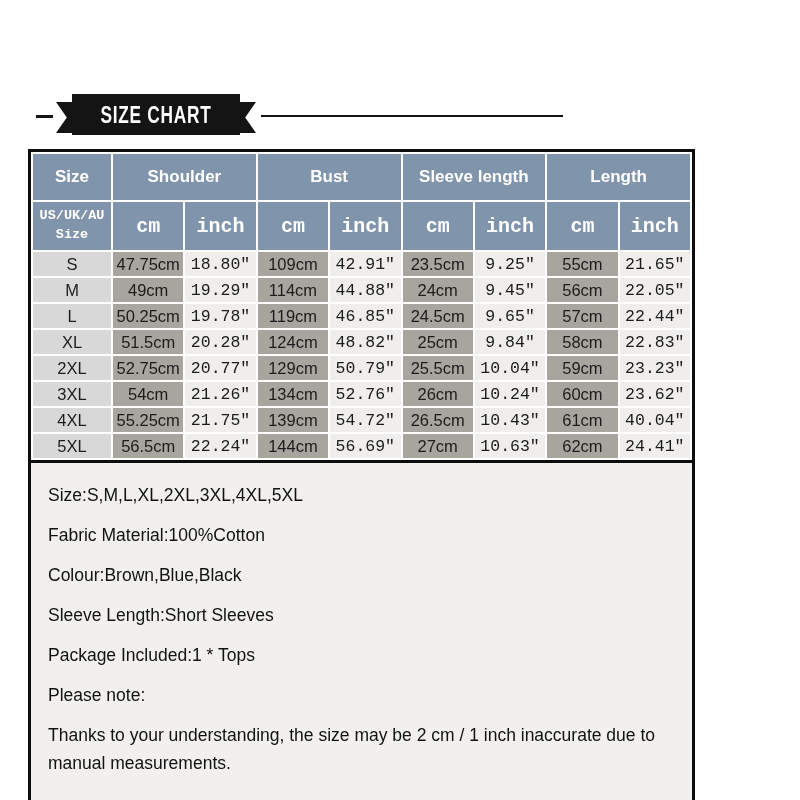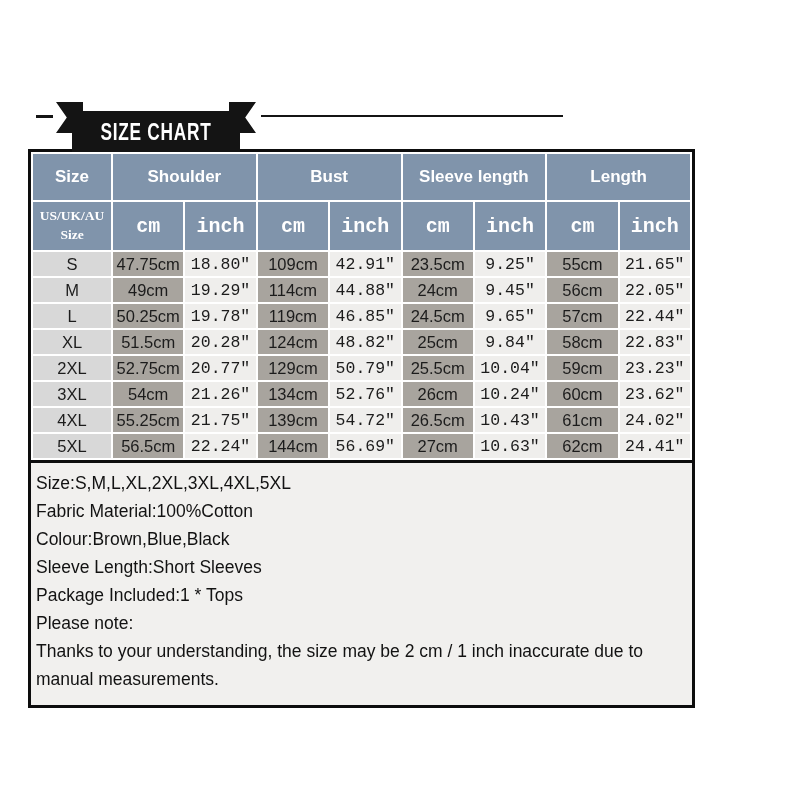--- a/index.html
+++ b/index.html
@@ -7,21 +7,21 @@
   .page {
     position:relative; width:800px; height:800px; background:#ffffff;
     font-family:"Liberation Sans", sans-serif; overflow:hidden;
   }
   
   .banner-dash { position:absolute; left:36px; top:115px; width:17px; height:3px; background:#141414; }
   .ribbon-tail { position:absolute; top:102px; width:27px; height:31px; background:#141414; z-index:1; }
   .ribbon-tail.left  { left:56px;  clip-path:polygon(0 0,100% 0,100% 100%,0 100%,40% 50%); }
   .ribbon-tail.right { left:229px; clip-path:polygon(0 0,100% 0,60% 50%,100% 100%,0 100%); }
   .banner-rect {
-    position:absolute; left:72px; top:111px; width:168px; height:41px;
+    position:absolute; left:72px; top:94px; width:168px; height:41px;
     background:#141414; z-index:2; display:flex; align-items:center; justify-content:center;
   }
   .banner-title {
     color:#ffffff; font-weight:bold; font-size:24px; letter-spacing:1px;
     transform:scaleX(0.72); white-space:nowrap;
   }
   .banner-line { position:absolute; left:261px; top:115px; width:302px; height:2px; background:#141414; }
 
   
   .chart-box {
@@ -29,29 +29,29 @@
     border:3px solid #0d0d0d; background:#ffffff;
   }
   table.size-table { width:100%; border-collapse:collapse; table-layout:fixed; }
   .size-table th, .size-table td {
     border:2px solid #ffffff; text-align:center; vertical-align:middle; padding:0;
     overflow:hidden; white-space:nowrap;
   }
   .size-table thead th { background:#8094ab; color:#ffffff; }
   .gh { height:48px; font-size:17px; font-weight:bold; }
   .sh { height:50px; font-family:"Liberation Mono","DejaVu Sans Mono",monospace; font-size:20px; font-weight:bold; }
-  .sh-size { font-size:13.5px; line-height:1.4;font-family:Liberation Serif, serif; }
+  .sh-size { font-size:13.5px; line-height:1.4; }
   .size-table tbody td { height:26px; font-size:16.5px; color:#1c1c1c; }
   td.c-size { background:#d8d8d8; font-size:17px; }
   td.c-cm   { background:#a8a49e;margin-left:28px; }
   td.c-in   { background:#efeeec;font-family:Liberation Mono, monospace; }
 
   
   .notes { border-top:3px solid #0d0d0d; background:#f1f0ee; padding:6px 6px 12px 5px; }
-  .notes p { margin:0; line-height:28px; font-size:17.5px; color:#121212; text-align:left; }
+  .notes p { margin:12px; line-height:28px; font-size:17.5px; color:#121212; text-align:left; }
 </style>
 </head>
 <body>
 
 <div class="page">
 
   <div class="banner-dash"></div>
   <div class="ribbon-tail left"></div>
   <div class="ribbon-tail right"></div>
   <div class="banner-rect">
@@ -164,21 +164,21 @@
         </tr>
         <tr>
           <td class="c-size">4XL</td>
           <td class="c-cm">55.25cm</td>
           <td class="c-in">21.75″</td>
           <td class="c-cm">139cm</td>
           <td class="c-in">54.72″</td>
           <td class="c-cm">26.5cm</td>
           <td class="c-in">10.43″</td>
           <td class="c-cm">61cm</td>
-          <td class="c-in">24.02″</td>
+          <td class="c-in">40.04″</td>
         </tr>
         <tr>
           <td class="c-size">5XL</td>
           <td class="c-cm">56.5cm</td>
           <td class="c-in">22.24″</td>
           <td class="c-cm">144cm</td>
           <td class="c-in">56.69″</td>
           <td class="c-cm">27cm</td>
           <td class="c-in">10.63″</td>
           <td class="c-cm">62cm</td>

